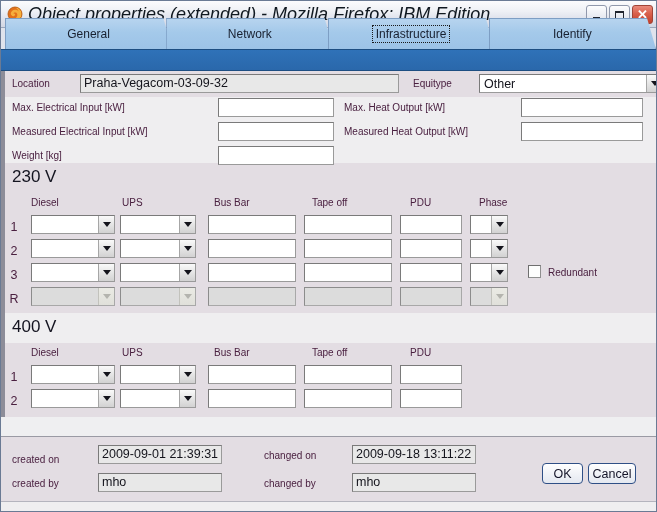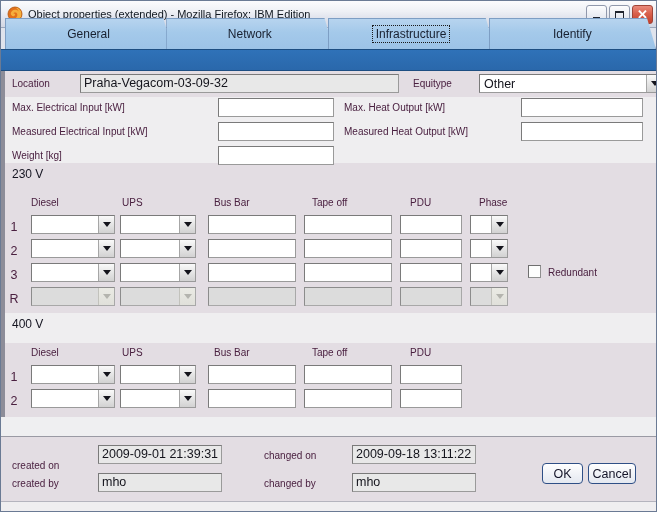--- a/index.html
+++ b/index.html
@@ -34,26 +34,27 @@
     padding: 0 3px 0 6px;
     position: relative;
   }
   #ff-icon {
     width: 16px; height: 16px;
     flex: 0 0 16px;
     margin-right: 5px;
     position: relative;
   }
   #title-text {
-    font-size: 11px;
+    font-size: 18px;
     color: #101820;
     white-space: nowrap;
     overflow: hidden;
     flex: 1 1 auto;
     letter-spacing: 0px;
+    font-style: italic;
   }
   .winbtn {
     width: 21px; height: 19px;
     margin-left: 2px;
     border: 1px solid #9098ac;
     border-radius: 3px;
     background: linear-gradient(to bottom, #fdfdfe 0%, #eceef4 50%, #dcdfe9 100%);
     position: relative;
     flex: 0 0 auto;
   }
@@ -228,21 +229,21 @@
     width: 13px; height: 13px;
     background: #fdfdfd;
     border: 1px solid #8f8f8f;
     border-top-color: #6f6f6f;
     border-left-color: #6f6f6f;
   }
 
   
   .sect {
     position: absolute;
-    font-size: 12px;
+    font-size: 17px;
     color: #141420;
     font-weight: normal;
     white-space: nowrap;
   }
 
   
   .rail {
     position: absolute;
     left: 0; width: 4px;
     background: #8d8d99;
@@ -455,21 +456,21 @@
     </div>
     <div class="cb" style="left:119px; top:318px; width:76px; height:19px;">
       <span class="cbtext"></span>
       <span class="arrow"></span>
     </div>
     <div class="tf" style="left:207px; top:318px; width:88px; height:19px;"></div>
     <div class="tf" style="left:303px; top:318px; width:88px; height:19px;"></div>
     <div class="tf" style="left:399px; top:318px; width:62px; height:19px;"></div>
 
     <div id="footer">
-      <div class="lbl" style="left:11px; top:24px;">created on</div>
+      <div class="lbl" style="left:11px; top:18px;">created on</div>
       <div class="tf ro" style="left:97px; top:8px; width:124px; height:19px;">2009-09-01 21:39:31</div>
       <div class="lbl" style="left:263px; top:14px;">changed on</div>
       <div class="tf ro" style="left:351px; top:8px; width:124px; height:19px;">2009-09-18 13:11:22</div>
 
       <div class="lbl" style="left:11px; top:42px;">created by</div>
       <div class="tf ro" style="left:97px; top:36px; width:124px; height:19px;">mho</div>
       <div class="lbl" style="left:263px; top:42px;">changed by</div>
       <div class="tf ro" style="left:351px; top:36px; width:124px; height:19px;">mho</div>
 
       <div class="btn" style="left:541px; top:26px; width:41px;">OK</div>

